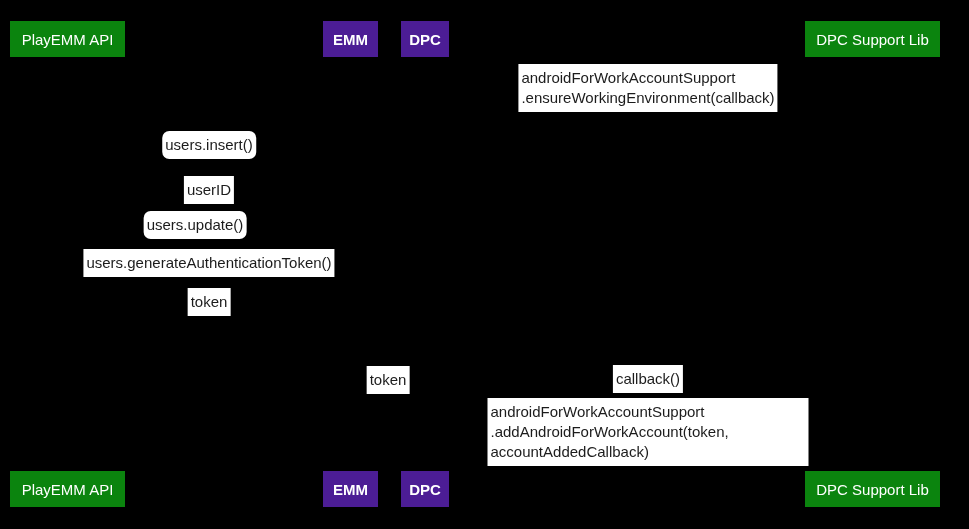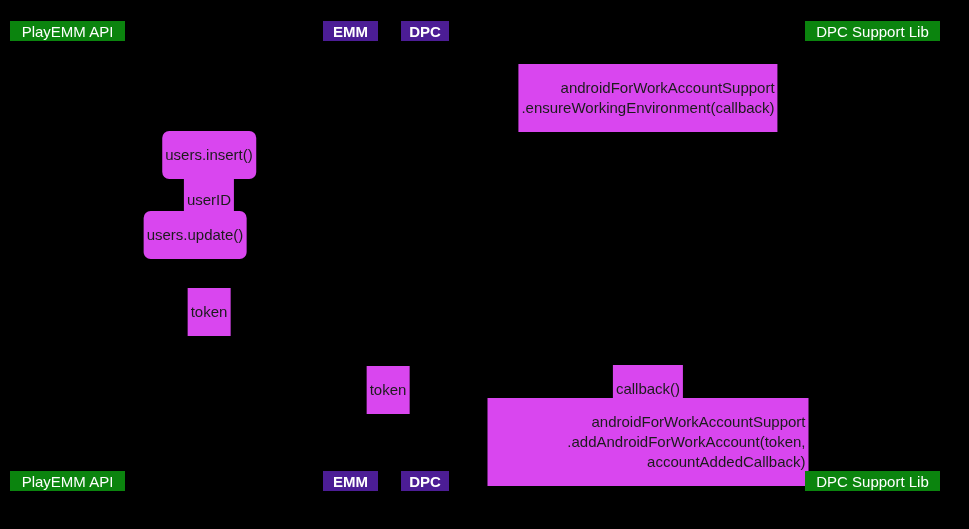--- a/index.html
+++ b/index.html
@@ -10,57 +10,58 @@
   .stage {
     position: relative;
     width: 969px;
     height: 529px;
     background: #000000;
     overflow: hidden;
     font-family: "Liberation Sans", sans-serif;
   }
   .pbox {
     position: absolute;
-    height: 20px;
+    height: 36px;
     display: flex;
     align-items: center;
     justify-content: center;
     color: #ffffff;
     font-size: 15px;
     box-sizing: border-box;
   }
   .pbox.green { background: #0b840e; }
   .pbox.blue  { background: #4c1d95; font-weight: bold; }
   .msg {
     position: absolute;
     transform: translateX(-50%);
-    background: #d946ef;
+    background: #ffffff;
     color: #1c1c1c;
     font-size: 15px;
     line-height: 20px;
-    padding: 14px 3px;
-    text-align: right;
+    padding: 4px 3px;
+    text-align: left;
     white-space: pre-line;
   }
 </style>
 </head>
 <body>
 
 <div class="stage">
 
   <div class="pbox green" style="left:10px;  top:21px; width:115px;">PlayEMM API</div>
   <div class="pbox blue" style="left:323px; top:21px; width:55px;">EMM</div>
   <div class="pbox blue" style="left:401px; top:21px; width:48px;">DPC</div>
   <div class="pbox green" style="left:805px; top:21px; width:135px;">DPC Support Lib</div>
 
   <div class="msg" style="left:648px; top:64px;">androidForWorkAccountSupport
 .ensureWorkingEnvironment(callback)</div>
   <div class="msg" style="left:209px; top:131px;border-radius:7px;">users.insert()</div>
   <div class="msg" style="left:209px; top:176px;">userID</div>
   <div class="msg" style="left:195px; top:211px;border-radius:7px;">users.update()</div>
+  <div class="msg" style="left:209px; top:249px;">users.generateAuthenticationToken()</div>
   <div class="msg" style="left:209px; top:288px;">token</div>
   <div class="msg" style="left:648px; top:328px;margin-top:37px;">callback()</div>
   <div class="msg" style="left:388px; top:366px;">token</div>
   <div class="msg" style="left:648px; top:398px;">androidForWorkAccountSupport
 .addAndroidForWorkAccount(token, accountAddedCallback)</div>
 
   <div class="pbox green" style="left:10px;  top:471px; width:115px;">PlayEMM API</div>
   <div class="pbox blue" style="left:323px; top:471px; width:55px;">EMM</div>
   <div class="pbox blue" style="left:401px; top:471px; width:48px;">DPC</div>
   <div class="pbox green" style="left:805px; top:471px; width:135px;">DPC Support Lib</div>

